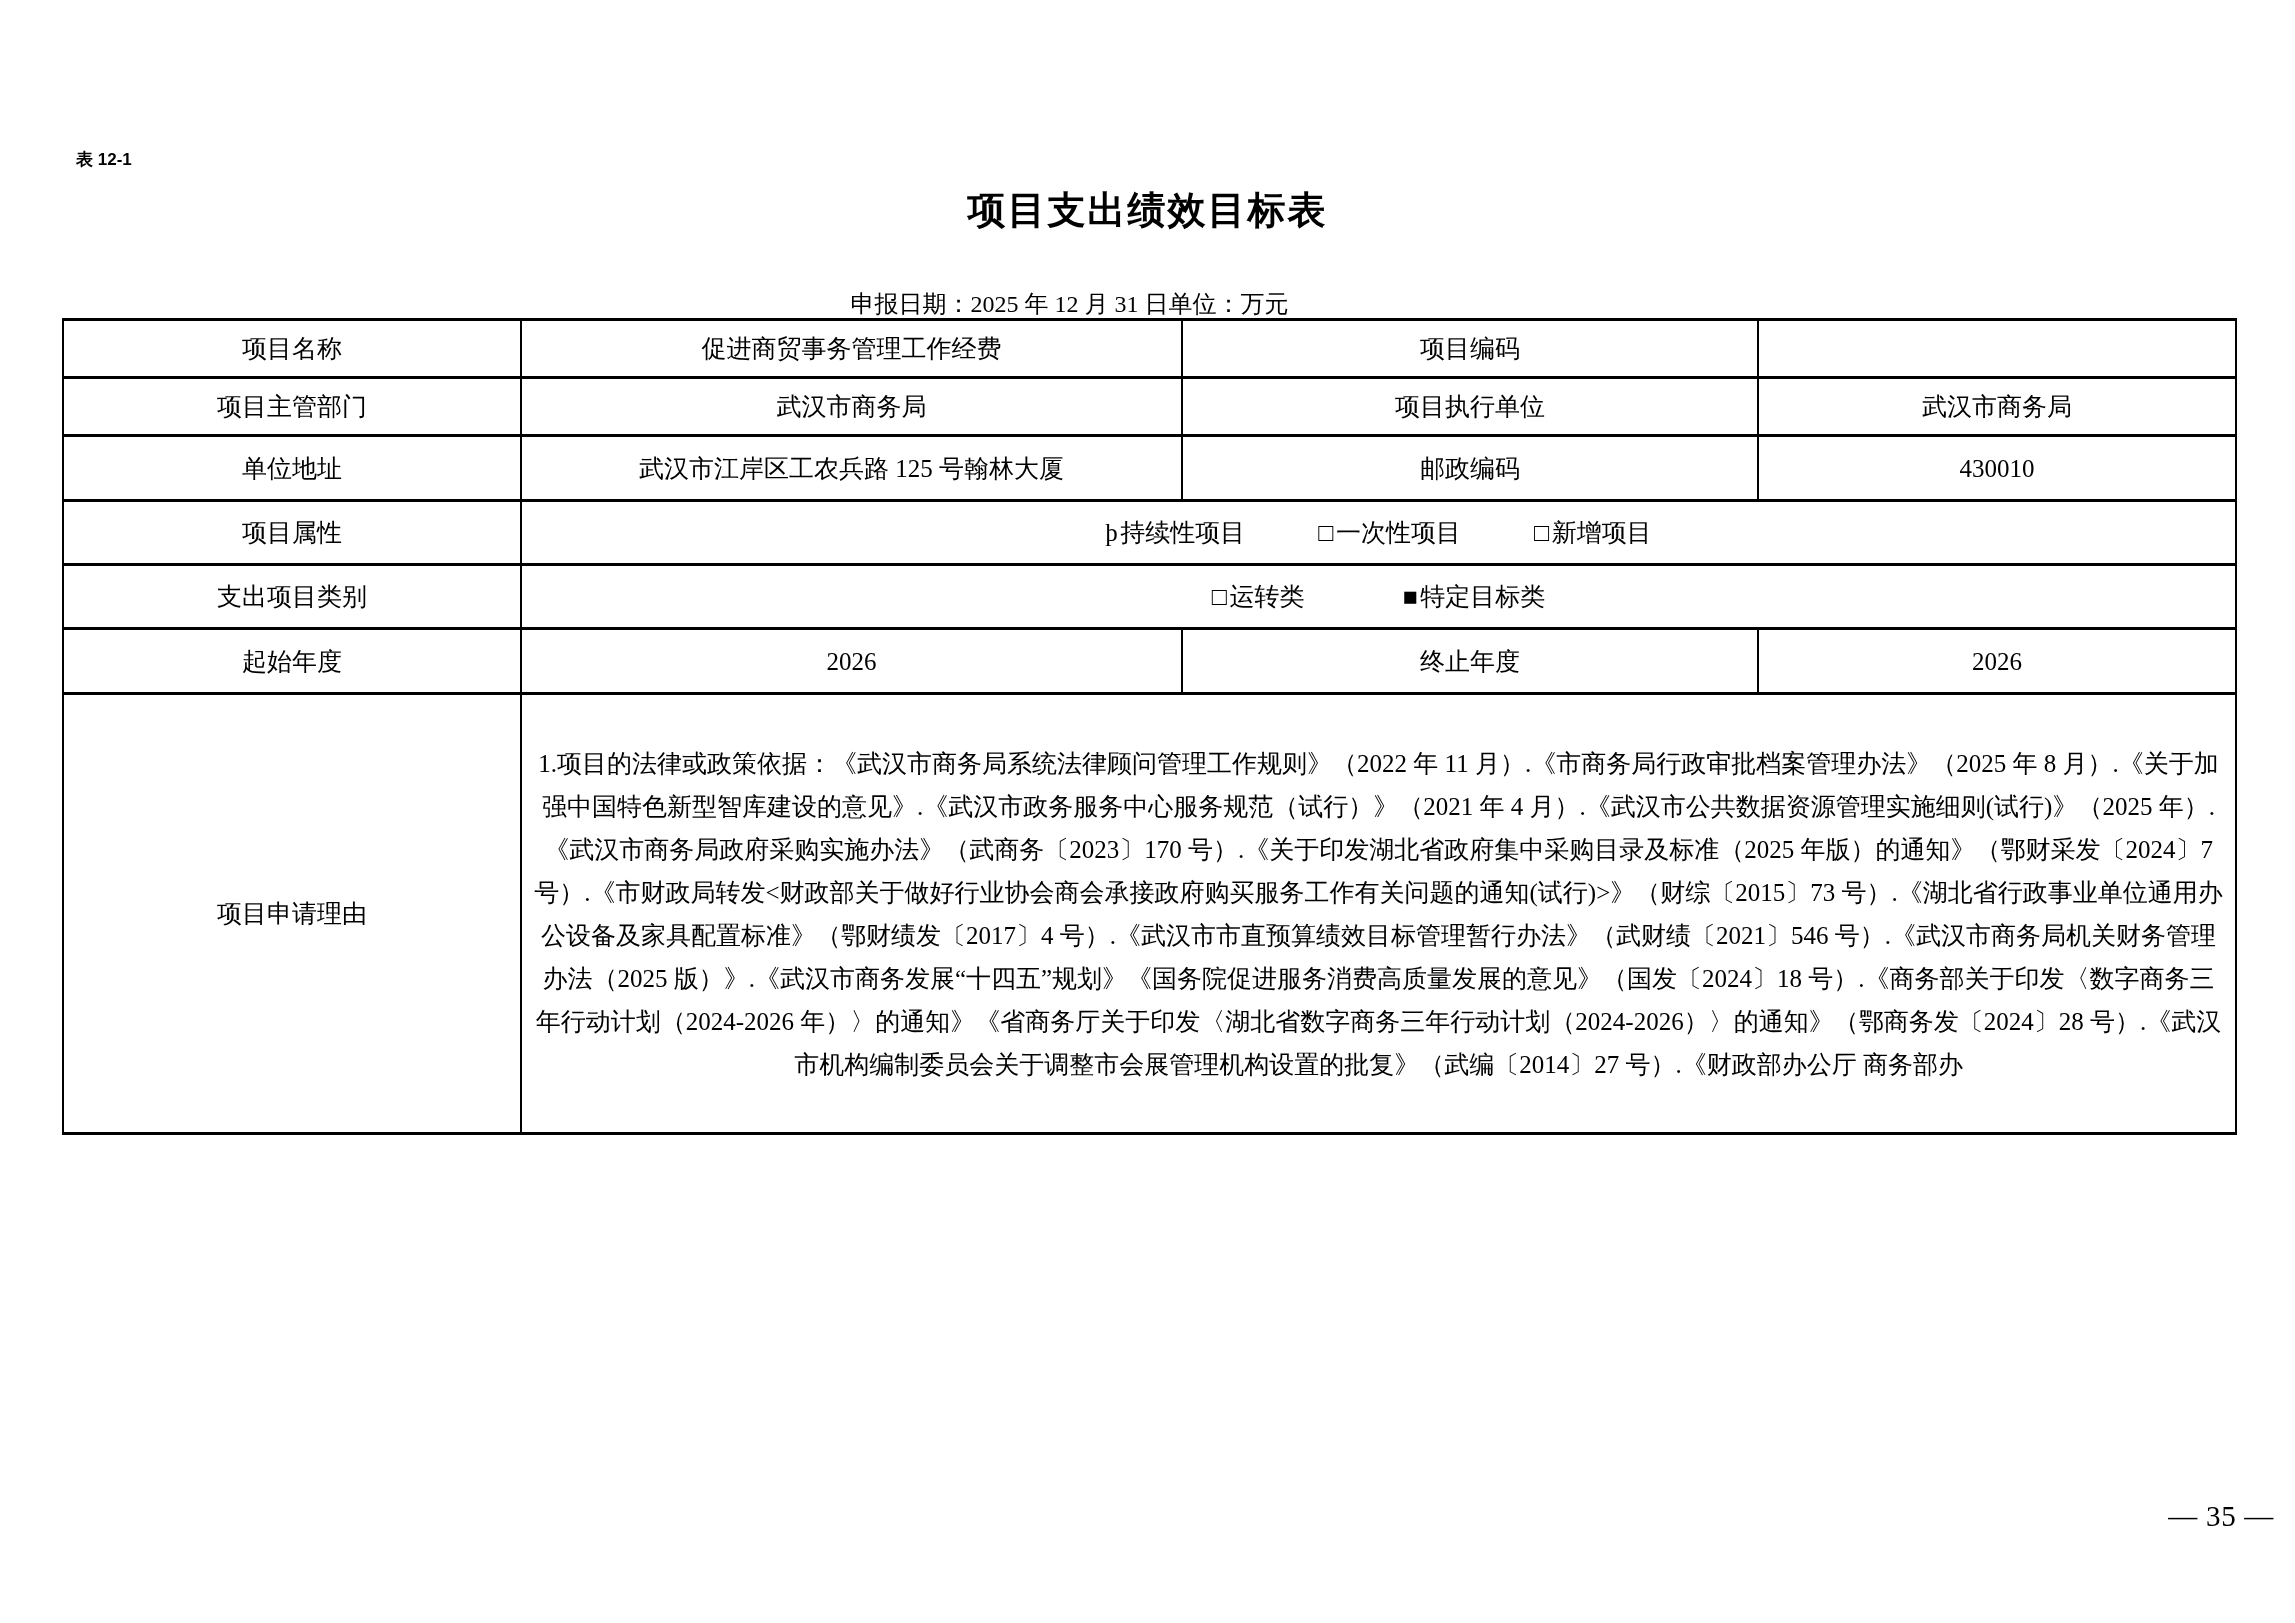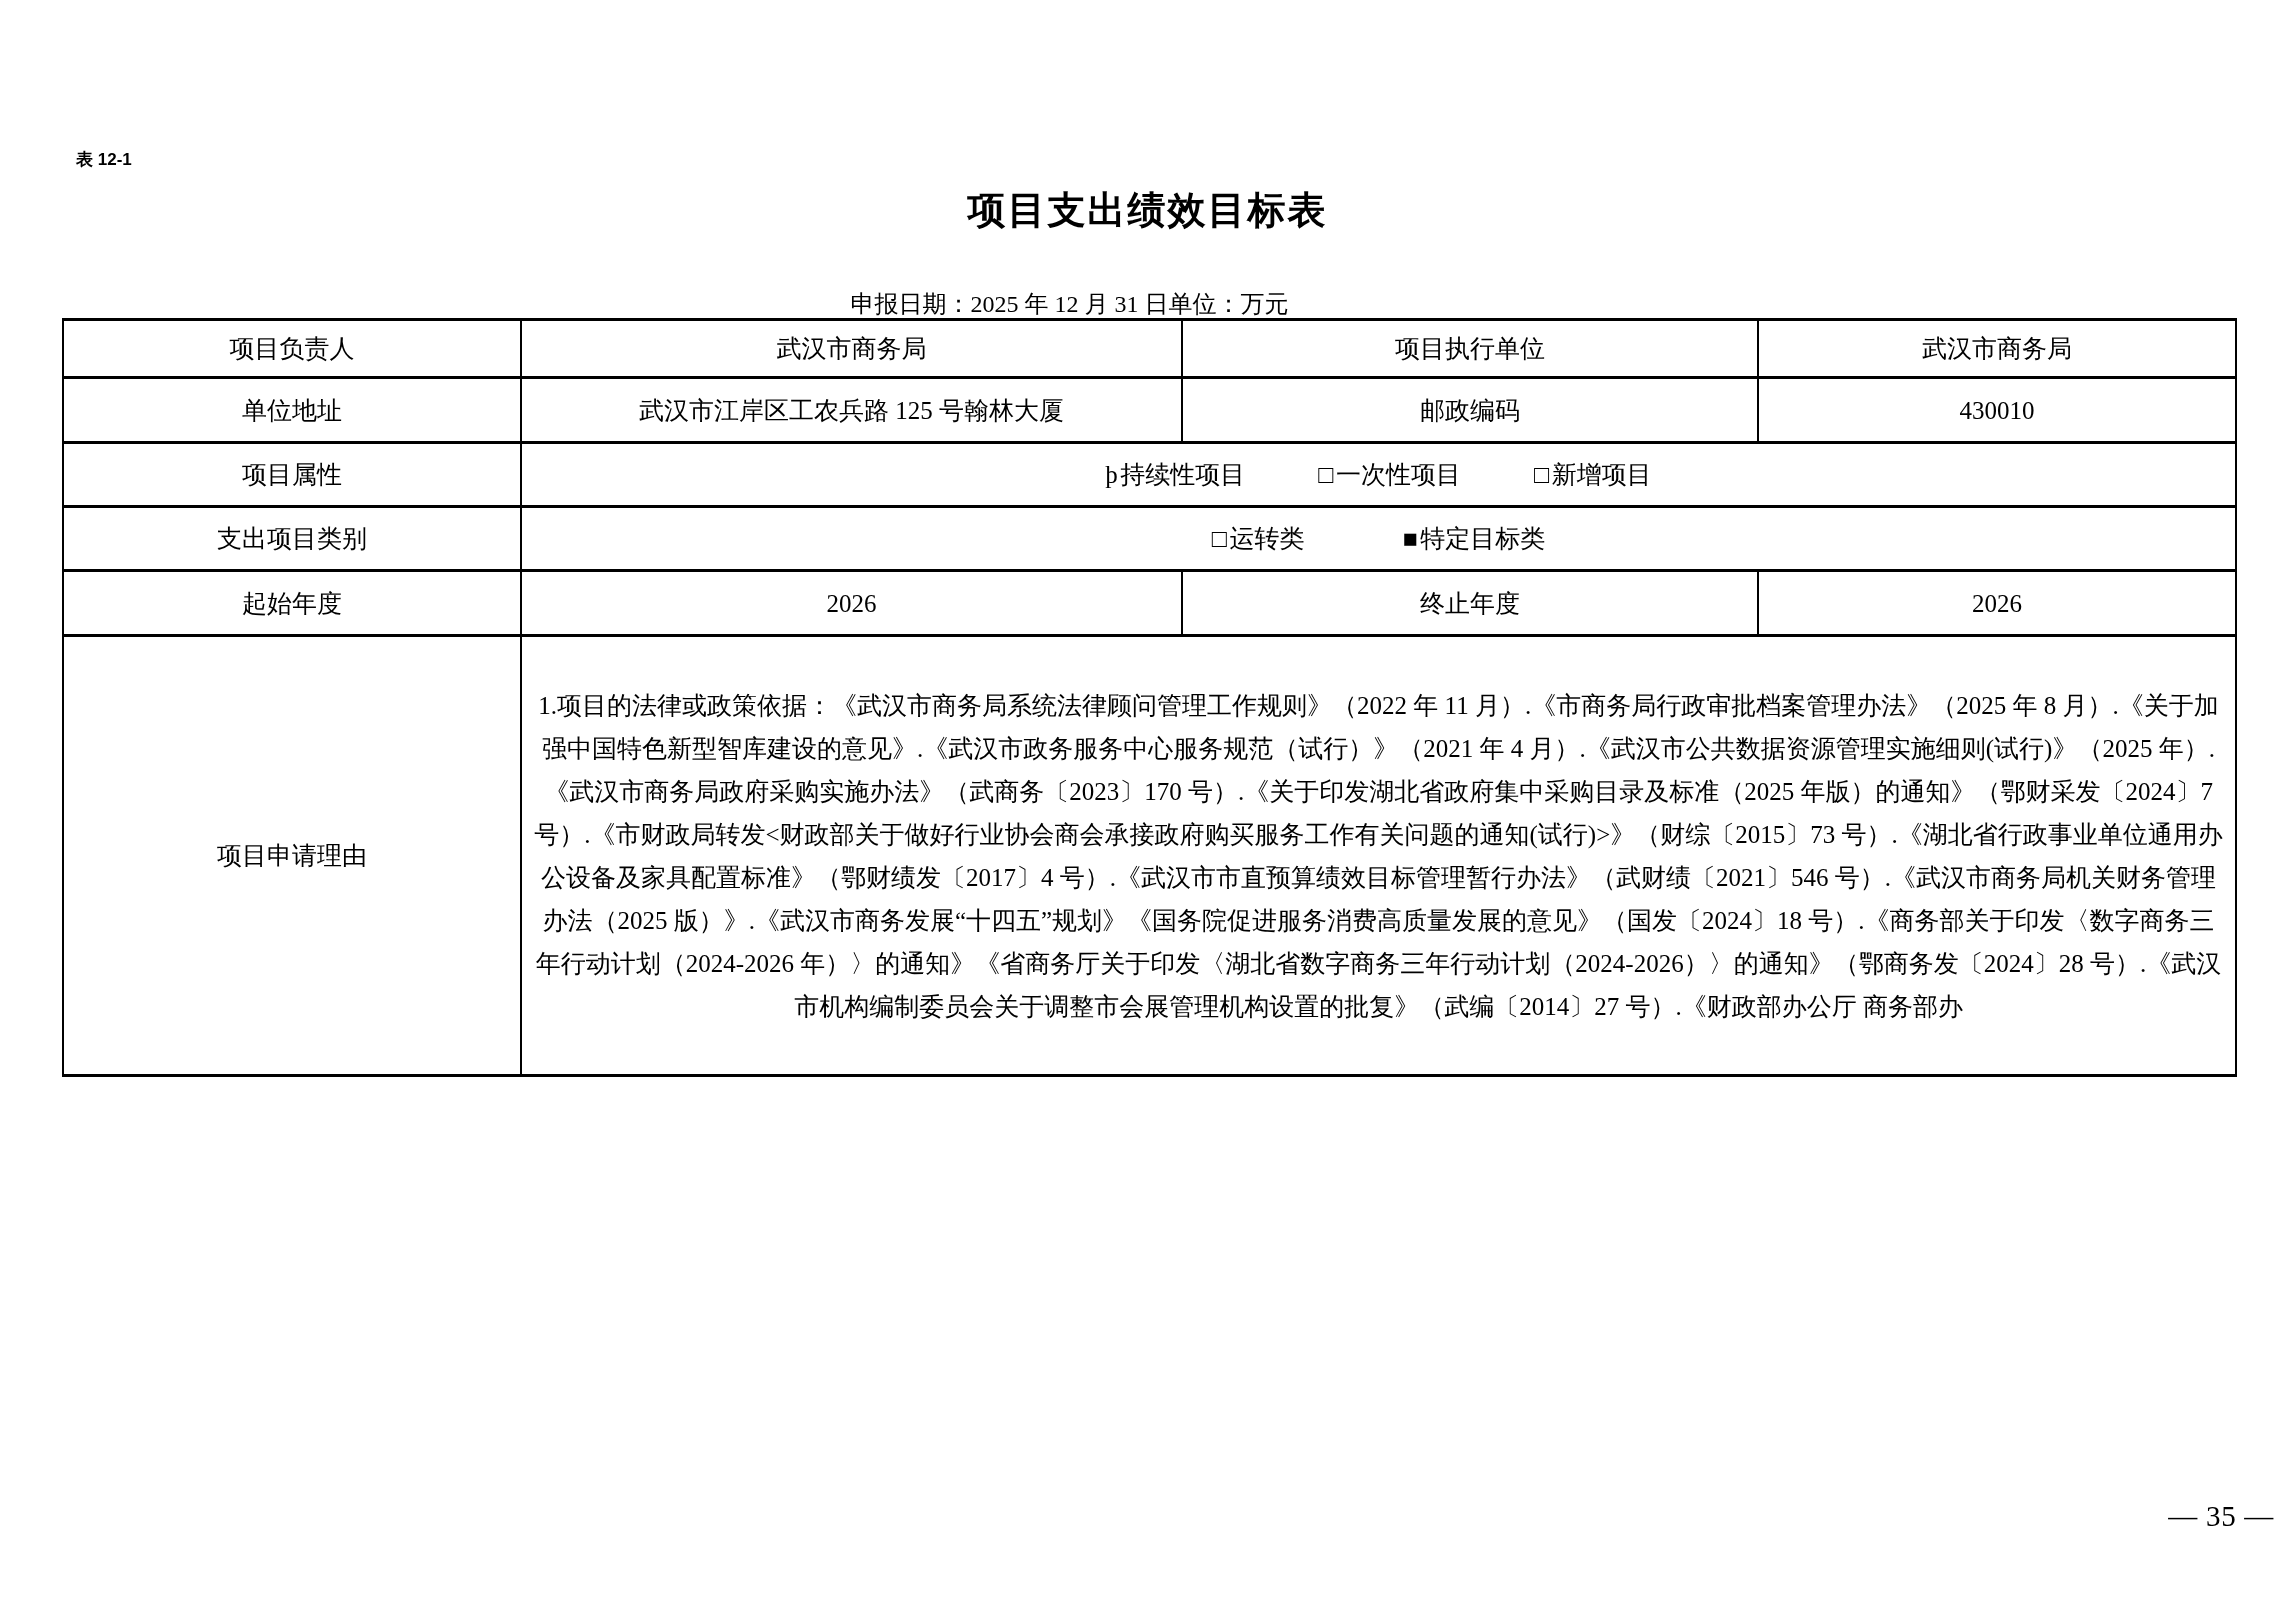--- a/index.html
+++ b/index.html
@@ -59,22 +59,28 @@
 </div>
 
 <table class="main">
   <colgroup>
     <col style="width:458px">
       <col style="width:661px">
       <col style="width:576px">
       <col style="width:478px">
   </colgroup>
   <tbody>
+      <tr style="height:58px">
+    <td>项目名称</td>
+    <td>促进商贸事务管理工作经费</td>
+    <td>项目编码</td>
+    <td></td>
+  </tr>
   <tr style="height:58px">
-    <td>项目负责人</td>
+    <td>项目主管部门</td>
     <td>武汉市商务局</td>
     <td>项目执行单位</td>
     <td>武汉市商务局</td>
   </tr>
   <tr style="height:65px">
     <td>单位地址</td>
     <td>武汉市江岸区工农兵路 125 号翰林大厦</td>
     <td>邮政编码</td>
     <td>430010</td>
   </tr>

